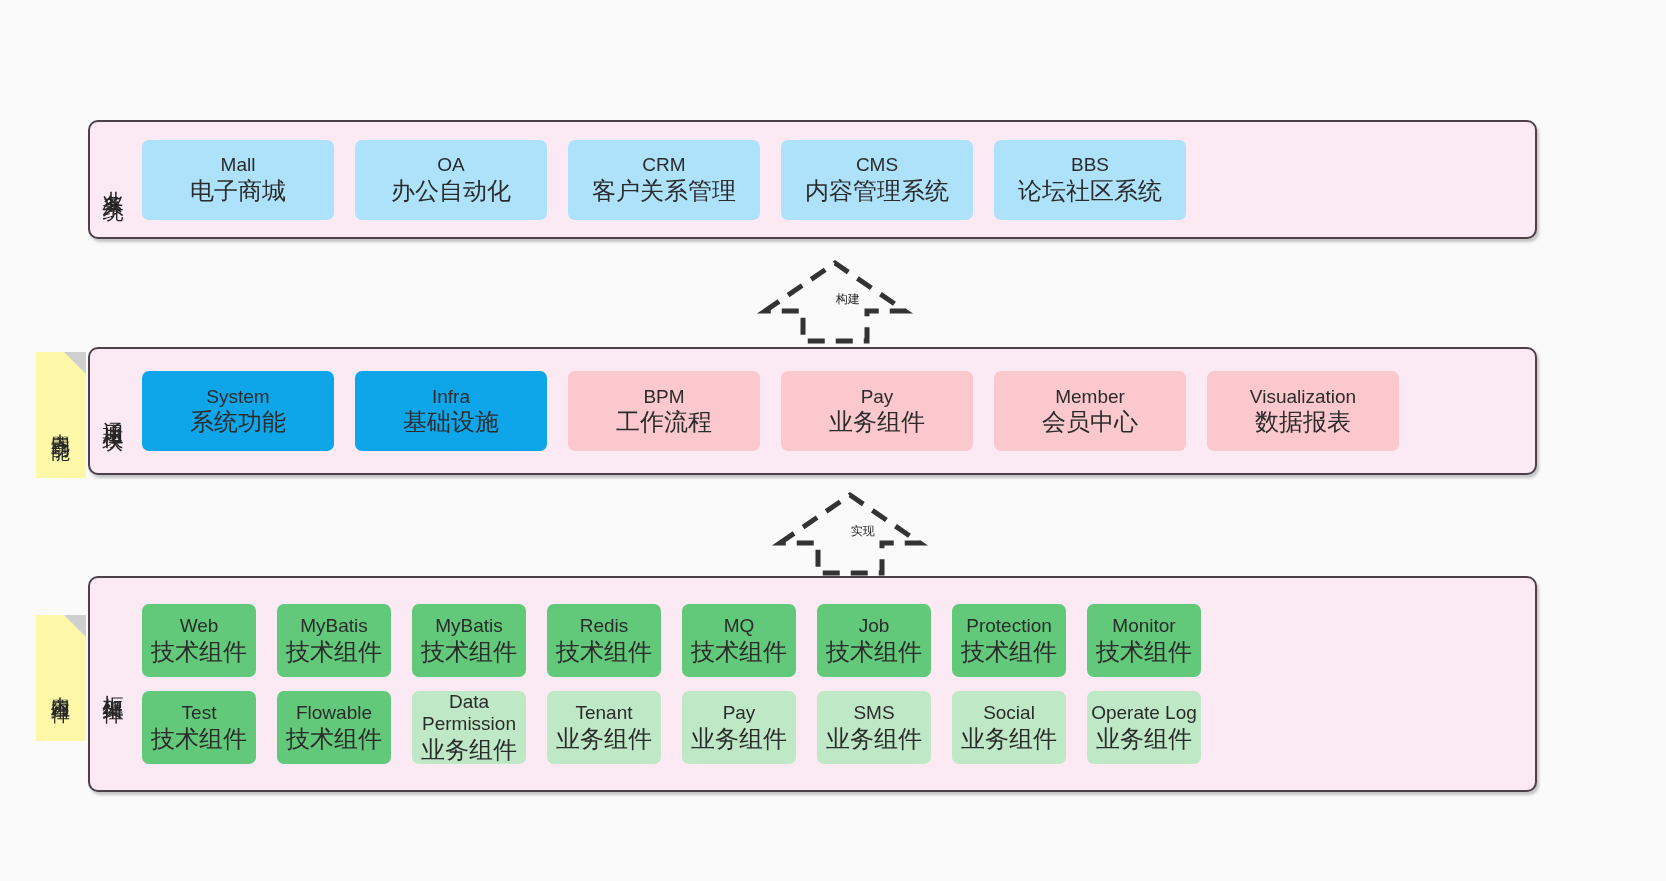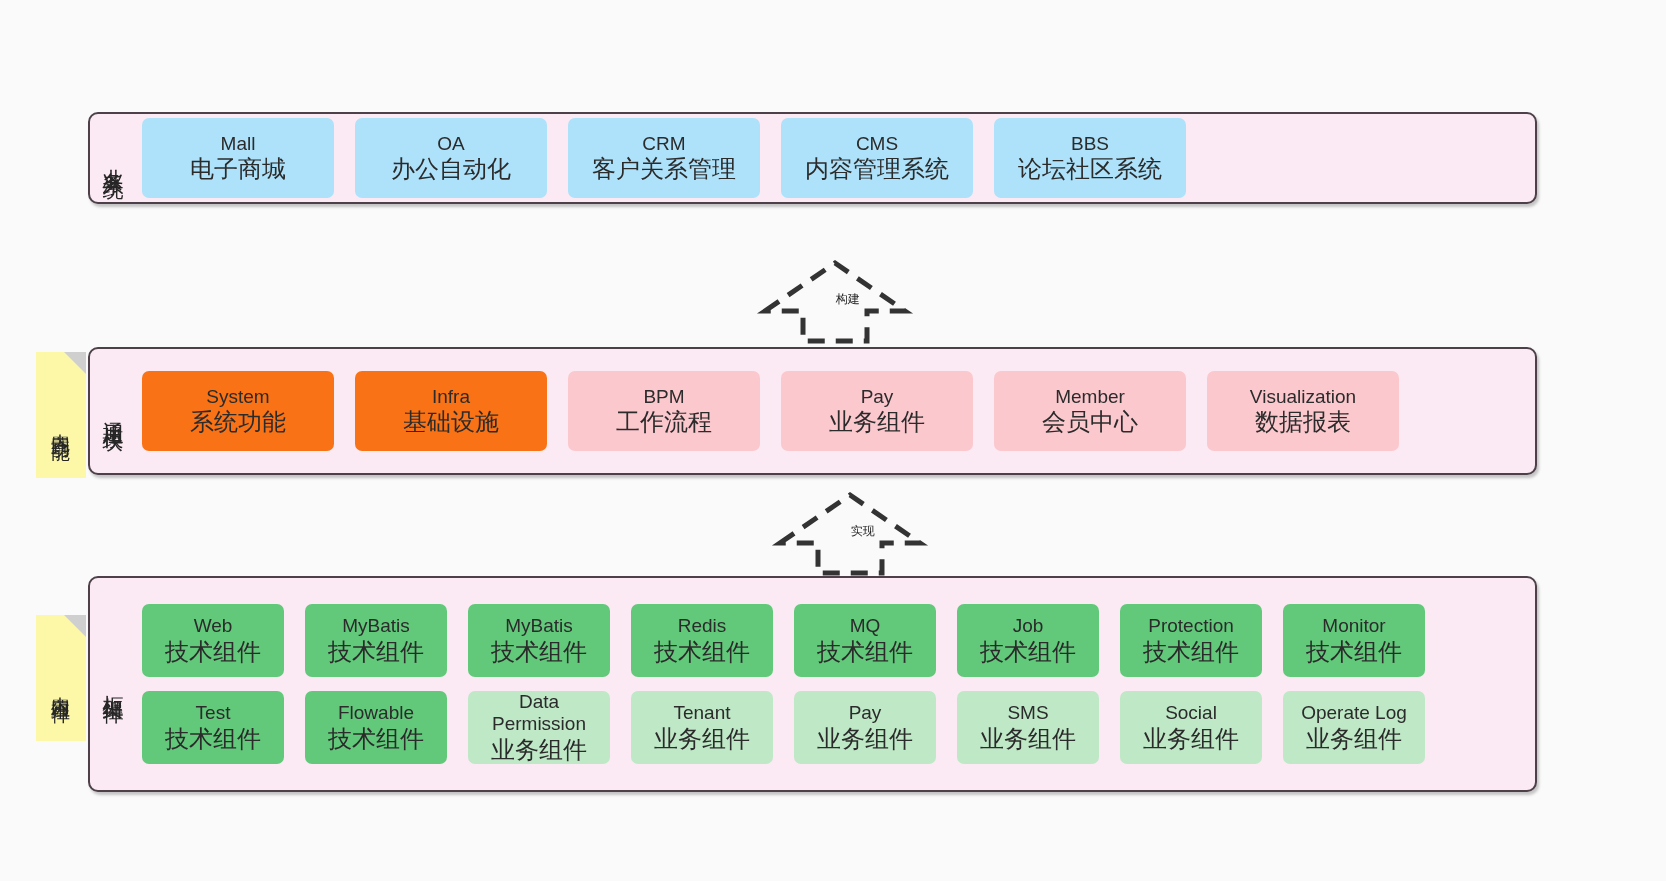--- a/index.html
+++ b/index.html
@@ -84,32 +84,32 @@
   .box .cn {
     font-size: 24px;
     color: #2b2b2b;
     white-space: nowrap;
   }
   .box.wrap .en { white-space: normal; }
 
   
   .box-biz     { width: 192px; height: 80px; background: #ade2fa; }
   .box-mod     { width: 192px; height: 80px; }
-  .box-comp    { width: 142px; height: 73px; }
+  .box-comp    { width: 114px; height: 73px; }
 
   
   .c-blue       { background: #ade2fa; }
-  .c-red        { background: #f97316; }
+  .c-red        { background: #0ea5e9; }
   .c-pink       { background: #fbc8ce; }
   .c-green      { background: #62c97b; }
   .c-lightgreen { background: #bfe8c6; }
 
   
   #layer-business {
-    left: 88px;  top: 112px;  width: 1449px; height: 92px;
+    left: 88px;  top: 120px;  width: 1449px; height: 119px;
   }
   #layer-modules {
     left: 88px;  top: 347px;  width: 1449px; height: 128px;
   }
   #layer-framework {
     left: 88px;  top: 576px;  width: 1449px; height: 216px;
   }
 
   
   .sticky {

